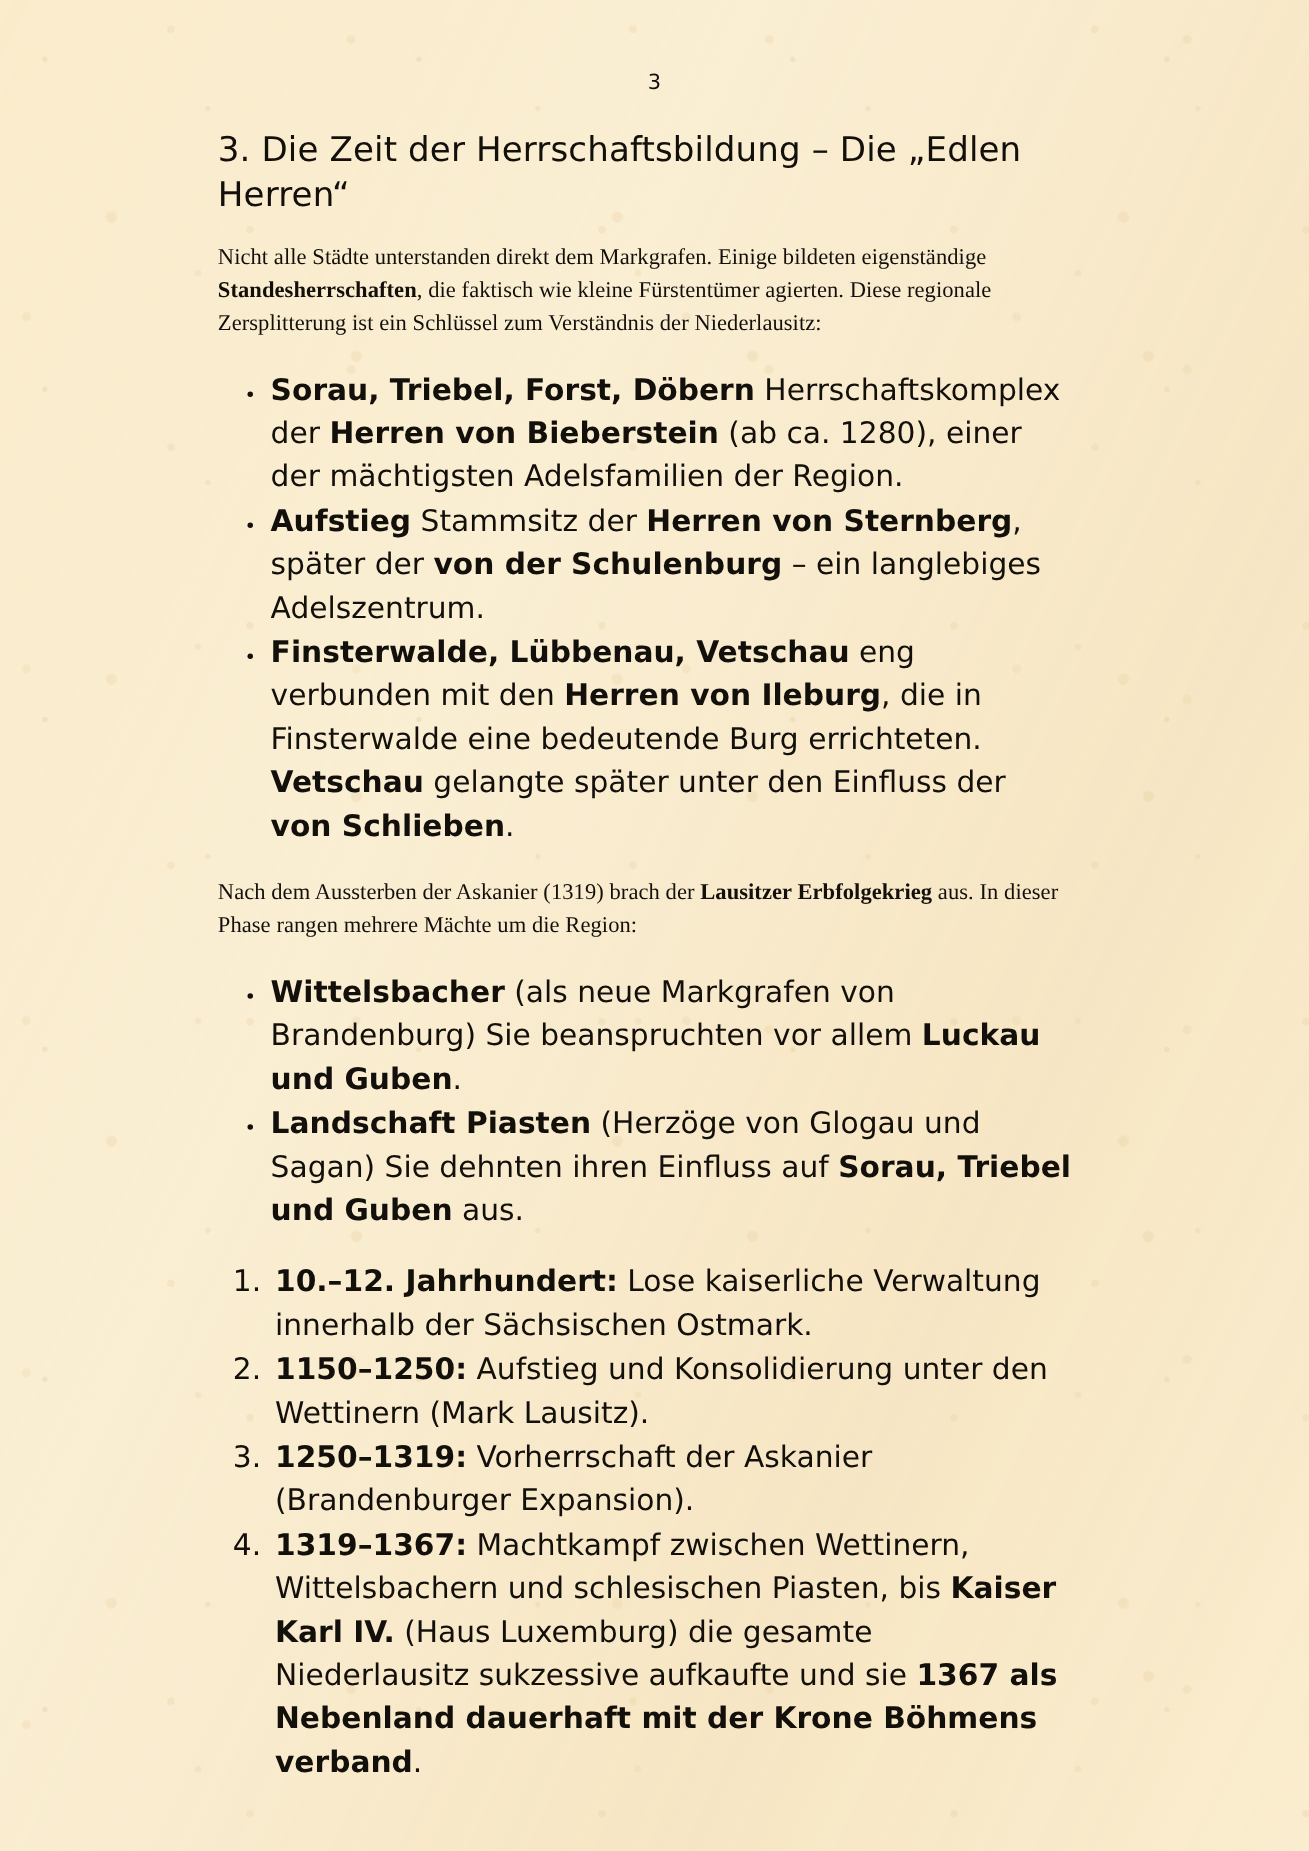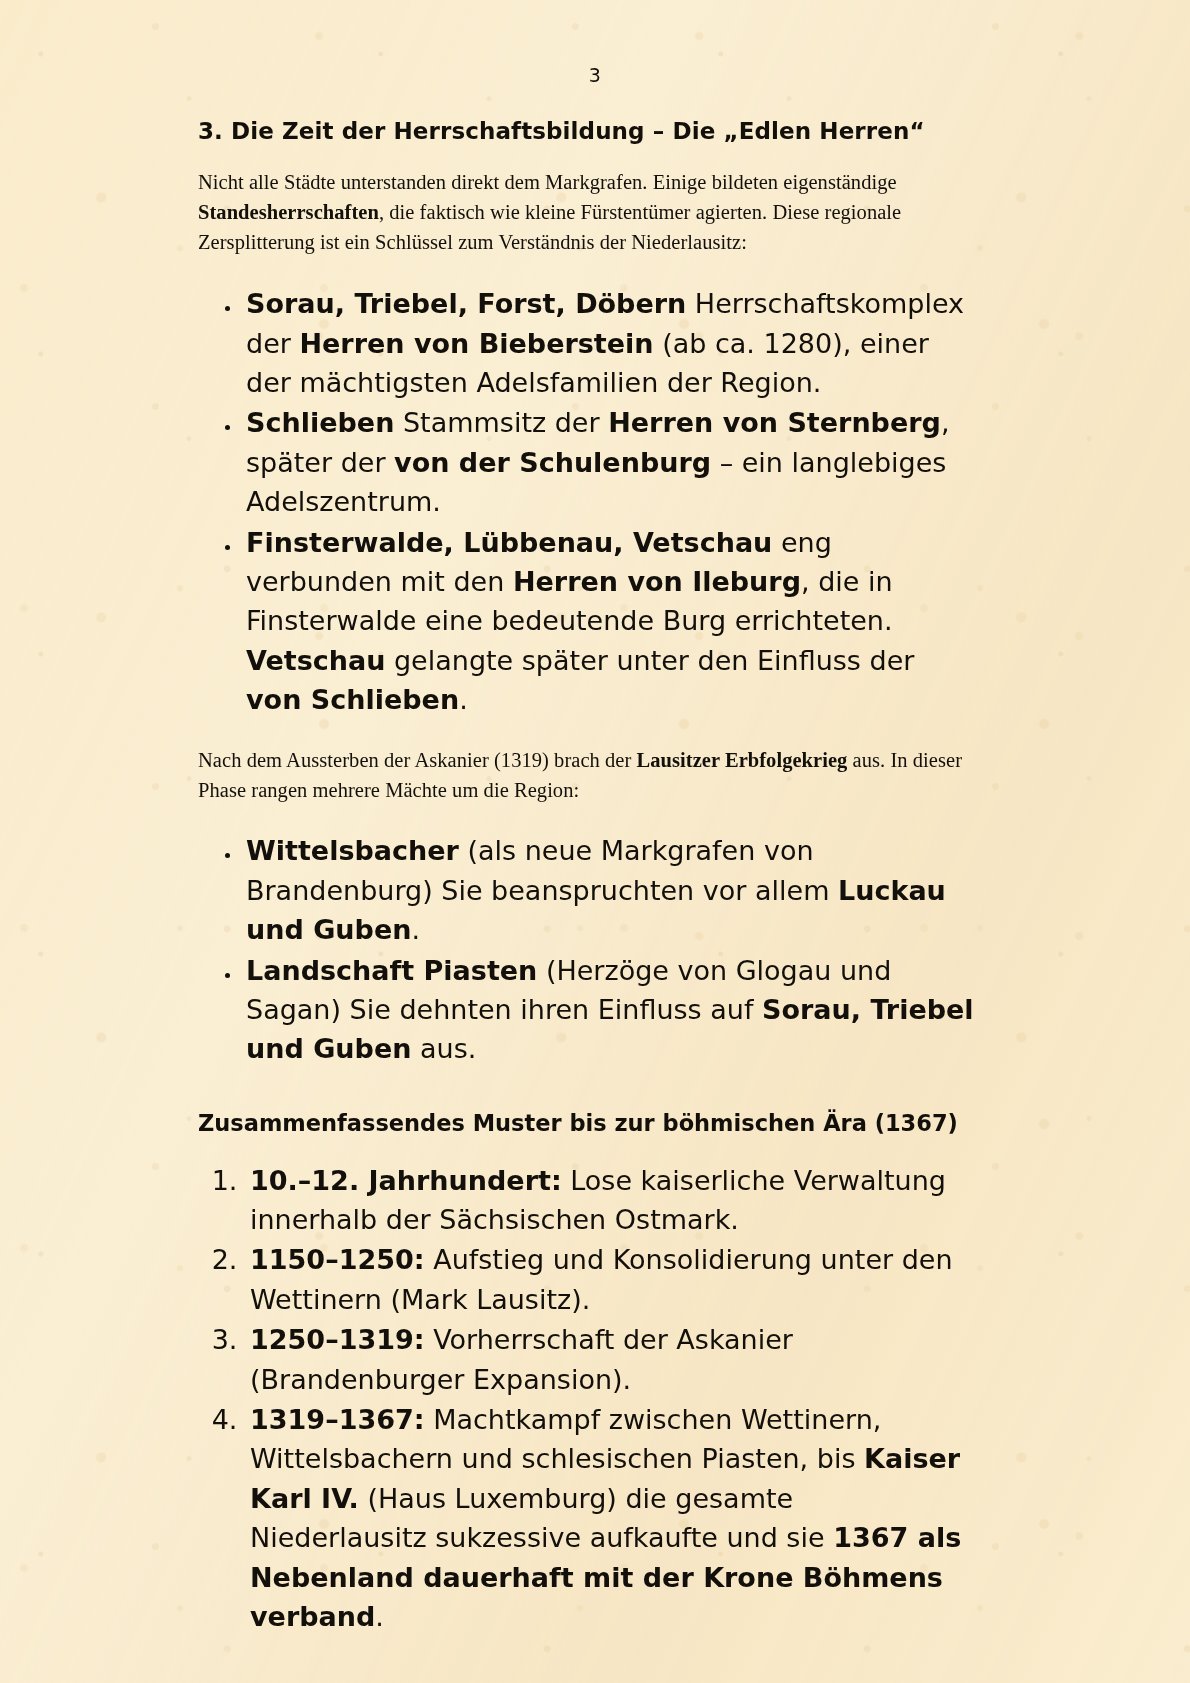--- a/index.html
+++ b/index.html
@@ -49,22 +49,22 @@
     font-size: 19px;
     padding-top: 64px;
     letter-spacing: 0.2px;
   }
   .content {
     margin-left: 198px;
     margin-right: 212px;
     margin-top: 30px;
   }
   h2.sec-heading {
-    font-size: 23px;
-    font-weight: bold;
+    font-size: 31px;
+    font-weight: normal;
     margin: 0 0 22px 0;
     line-height: 1.32;
     letter-spacing: 0.1px;
   }
   h2.sec-heading-2 {
     font-size: 24px;
     font-weight: bold;
     margin: 44px 0 20px 0;
     line-height: 1.32;
   }
@@ -122,35 +122,34 @@
   <div class="page-number">3</div>
 
   <div class="content">
 
     <h2 class="sec-heading">3. Die Zeit der Herrschaftsbildung – Die „Edlen Herren“</h2>
 
     <p class="para"><span>Nicht alle Städte unterstanden direkt dem Markgrafen. Einige bildeten eigenständige </span><b>Standesherrschaften</b><span>, die faktisch wie kleine Fürstentümer agierten. Diese regionale Zersplitterung ist ein Schlüssel zum Verständnis der Niederlausitz:</span></p>
 
     <ul class="bullets">
       <li><b>Sorau, Triebel, Forst, Döbern</b><span> Herrschaftskomplex der </span><b>Herren von Bieberstein</b><span> (ab ca. 1280), einer der mächtigsten Adelsfamilien der Region.</span></li>
-      <li><b>Schlieben</b><span> Stammsitz der </span><b>Herren von Sternberg</b><span>, später der </span><b>von der Schulenburg</b><span> – ein langlebiges Adelszentrum.</span></li>
+      <li><b>Aufstieg</b><span> Stammsitz der </span><b>Herren von Sternberg</b><span>, später der </span><b>von der Schulenburg</b><span> – ein langlebiges Adelszentrum.</span></li>
       <li><b>Finsterwalde, Lübbenau, Vetschau</b><span>  eng verbunden mit den </span><b>Herren von Ileburg</b><span>, die in Finsterwalde eine bedeutende Burg errichteten. </span><b>Vetschau</b><span> gelangte später unter den Einfluss der </span><b>von Schlieben</b><span>.</span></li>
     </ul>
 
 
 
     <p class="para"><span>Nach dem Aussterben der Askanier (1319) brach der </span><b>Lausitzer Erbfolgekrieg</b><span> aus. In dieser Phase rangen mehrere Mächte um die Region:</span></p>
 
     <ul class="bullets">
       <li><b>Wittelsbacher</b><span> (als neue Markgrafen von Brandenburg) Sie beanspruchten vor allem </span><b>Luckau und Guben</b><span>.</span></li>
       <li><b>Landschaft Piasten</b><span> (Herzöge von Glogau und Sagan) Sie dehnten ihren Einfluss auf </span><b>Sorau, Triebel und Guben</b><span> aus.</span></li>
     </ul>
 
 
-    <h3 class="sub-heading">Zusammenfassendes Muster bis zur böhmischen Ära (1367)</h3>
 
     <ol class="numbers">
       <li><b>10.–12. Jahrhundert:</b><span> Lose kaiserliche Verwaltung innerhalb der Sächsischen Ostmark.</span></li>
       <li><b>1150–1250:</b><span> Aufstieg und Konsolidierung unter den Wettinern (Mark Lausitz).</span></li>
       <li><b>1250–1319:</b><span> Vorherrschaft der Askanier (Brandenburger Expansion).</span></li>
       <li><b>1319–1367:</b><span> Machtkampf zwischen Wettinern, Wittelsbachern und schlesischen Piasten, bis </span><b>Kaiser Karl IV.</b><span> (Haus Luxemburg) die gesamte Niederlausitz sukzessive aufkaufte und sie </span><b>1367 als Nebenland dauerhaft mit der Krone Böhmens verband</b><span>.</span></li>
     </ol>
 
   </div>
 

